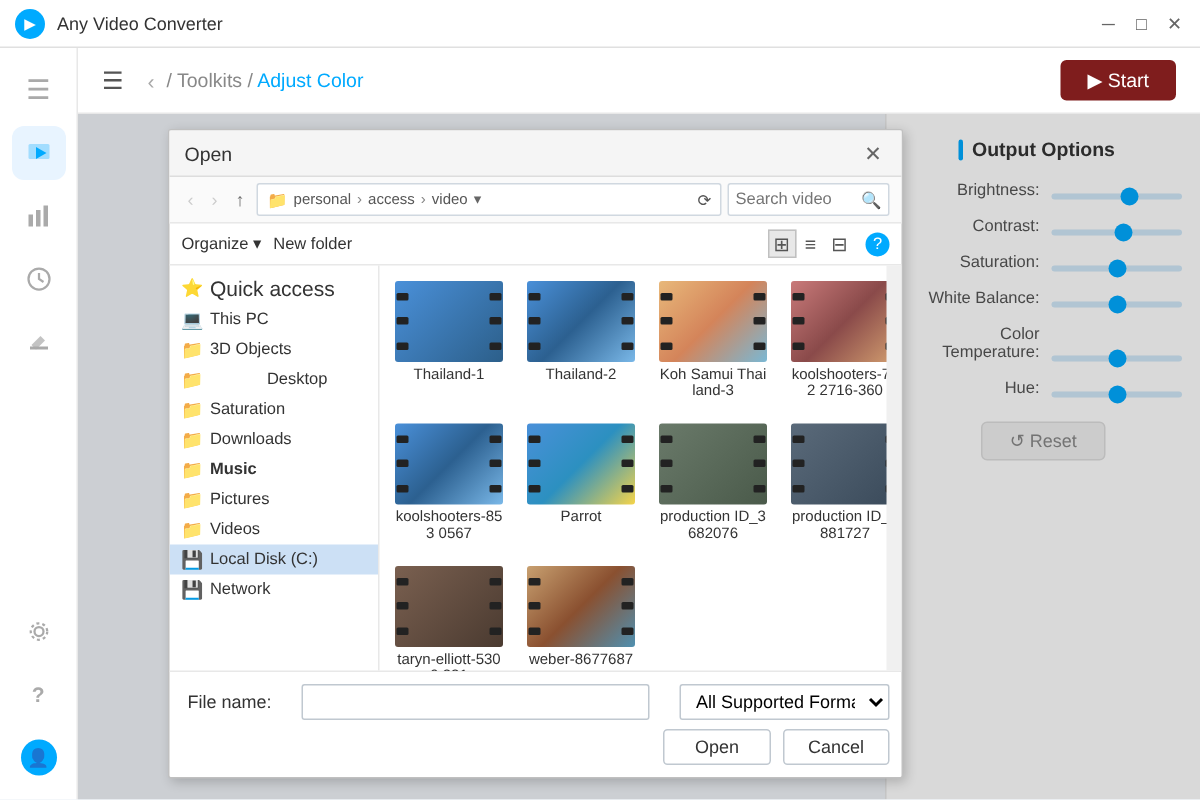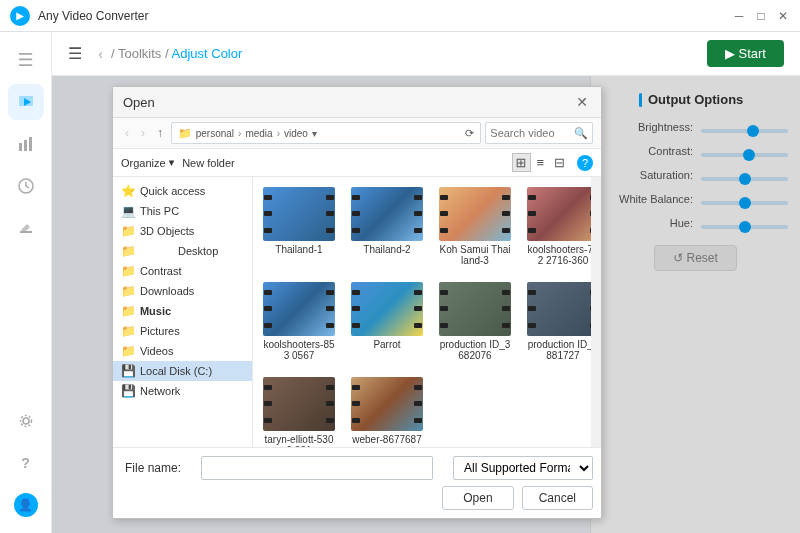--- a/index.html
+++ b/index.html
@@ -53,21 +53,21 @@
       padding: 0 16px;
       border-bottom: 1px solid #e8e8e8;
       gap: 8px;
     }
     .nav-hamburger { font-size: 16px; color: #555; cursor: pointer; margin-right: 8px; }
     .nav-back { color: #aaa; font-size: 14px; cursor: pointer; }
     .nav-breadcrumb { font-size: 13px; color: #888; }
     .nav-breadcrumb span.active { color: #00aaff; }
     .nav-spacer { flex: 1; }
     .nav-start-btn {
-      background: #15803d;
+      background: #7f1d1d;
       color: #fff;
       border: none;
       border-radius: 4px;
       padding: 6px 18px;
       font-size: 13px;
       cursor: pointer;
     }
 
     
     .main-area {
@@ -516,20 +516,26 @@
                 <div class="slider-thumb" style="left: 50%;"></div>
               </div>
             </div>
             <div class="slider-row">
               <span class="slider-label">White Balance:</span>
               <div class="slider-track">
                 <div class="slider-thumb" style="left: 50%;"></div>
               </div>
             </div>
             <div class="slider-row">
+              <span class="slider-label">Color Temperature:</span>
+              <div class="slider-track">
+                <div class="slider-thumb" style="left: 50%;"></div>
+              </div>
+            </div>
+            <div class="slider-row">
               <span class="slider-label">Hue:</span>
               <div class="slider-track">
                 <div class="slider-thumb" style="left: 50%;"></div>
               </div>
             </div>
           </div>
 
         <button class="reset-btn">↺  Reset</button>
       </div>
 
@@ -542,21 +548,21 @@
           </div>
 
           <div class="dialog-addressbar">
             <button class="addr-btn disabled">‹</button>
             <button class="addr-btn disabled">›</button>
             <button class="addr-btn">↑</button>
             <div class="addr-path">
               <span class="addr-path-icon">📁</span>
               <span style="font-size:10px;color:#555;">personal</span>
               <span style="font-size:10px;color:#888;"> › </span>
-              <span style="font-size:10px;color:#555;">media</span>
+              <span style="font-size:10px;color:#555;">access</span>
               <span style="font-size:10px;color:#888;"> › </span>
               <span style="font-size:10px;color:#555;">video</span>
               <span class="addr-path-arrow">▾</span>
               <span style="flex:1"></span>
               <span class="addr-path-refresh">⟳</span>
             </div>
             <div class="search-box">
               <input class="search-input" placeholder="Search video" style="">
               <span class="search-icon">🔍</span>
             </div>
@@ -575,37 +581,37 @@
               <button class="view-btn">⊟</button>
             </div>
             <button class="help-btn">?</button>
           </div>
 
           <div class="dialog-body">
 
             <div class="tree-panel" id="tree-panel">
                 <div class="tree-item">
                   <span class="tree-item-icon">⭐</span>
-                  <span style="font-size: 11px;">Quick access</span>
+                  <span style="font-size: 14px;">Quick access</span>
                 </div>
                 <div class="tree-item">
                   <span class="tree-item-icon">💻</span>
                   <span style="font-size: 11px;">This PC</span>
                 </div>
                 <div class="tree-item">
                   <span class="tree-item-icon">📁</span>
                   <span style="font-size: 11px;">3D Objects</span>
                 </div>
                 <div class="tree-item">
                   <span class="tree-item-icon">📁</span>
                   <span style="font-size: 11px; padding-left: 38px;">Desktop</span>
                 </div>
                 <div class="tree-item">
                   <span class="tree-item-icon">📁</span>
-                  <span style="font-size: 11px;">Contrast</span>
+                  <span style="font-size: 11px;">Saturation</span>
                 </div>
                 <div class="tree-item">
                   <span class="tree-item-icon">📁</span>
                   <span style="font-size: 11px;">Downloads</span>
                 </div>
                 <div class="tree-item">
                   <span class="tree-item-icon">📁</span>
                   <span style="font-size: 11px; font-weight: bold;">Music</span>
                 </div>
                 <div class="tree-item">

